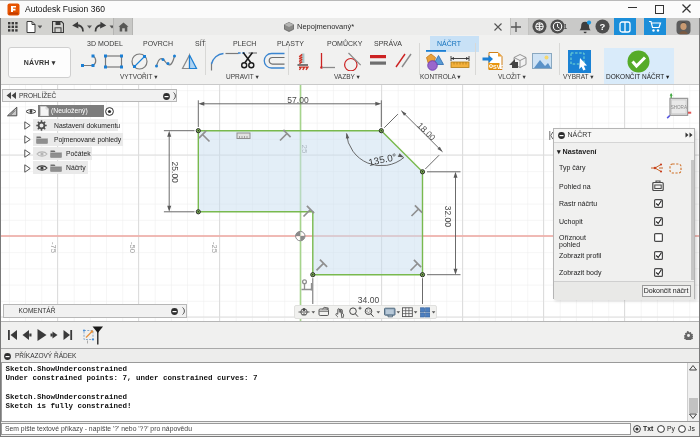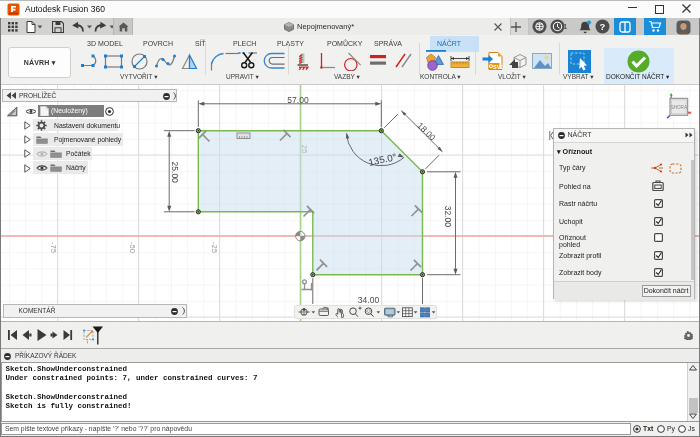--- a/index.html
+++ b/index.html
@@ -504,21 +504,21 @@
       <path d="M3.8 1L1.8 4.5L3.8 8" fill="none" stroke="#666" stroke-width="1"></path>
     </svg>
 <svg class="abs" style="left:558px;top:131.5px" width="7" height="7">
       <circle cx="3.5" cy="3.5" r="3.4" fill="#2e2e2e"></circle>
       <rect x="1.5" y="3" width="4" height="1.2" fill="#fff"></rect>
     </svg>
 <div class="abs" style="left:567.5px;top:131px;font-size:7px;color:#333;">NÁČRT</div>
 <svg class="abs" style="left:685px;top:132px" width="9" height="6">
       <path d="M0.5 0.5L3.5 3L0.5 5.5zM4.5 0.5L7.5 3L4.5 5.5z" fill="#333"></path>
     </svg>
-<div class="abs" style="left:557px;top:146.5px;font-size:7.2px;color:#222;font-weight:bold;">▾ Oříznout</div>
+<div class="abs" style="left:557px;top:146.5px;font-size:7.2px;color:#222;font-weight:bold;">▾ Nastavení</div>
 <div class="abs prow" style="left:559px;top:163.5px;">Typ čáry</div>
 <div class="abs prow" style="left:559px;top:182.5px;">Pohled na</div>
 <div class="abs prow" style="left:559px;top:199.5px;">Rastr náčrtu</div>
 <div class="abs prow" style="left:559px;top:217.5px;">Uchopit</div>
 <div class="abs prow" style="left:559px;top:233.5px;">Oříznout pohled</div>
 <div class="abs prow" style="left:559px;top:251.5px;">Zobrazit profil</div>
 <div class="abs prow" style="left:559px;top:268.5px;">Zobrazit body</div>
 <svg class="abs" style="left:650px;top:163px" width="14" height="10">
       <path d="M1 5h4M9 5h4" stroke="#c86428" stroke-width="1.2"></path>
       <path d="M5 5L11 1.5M5 5L11 8.5" stroke="#c86428" stroke-width="1"></path>

